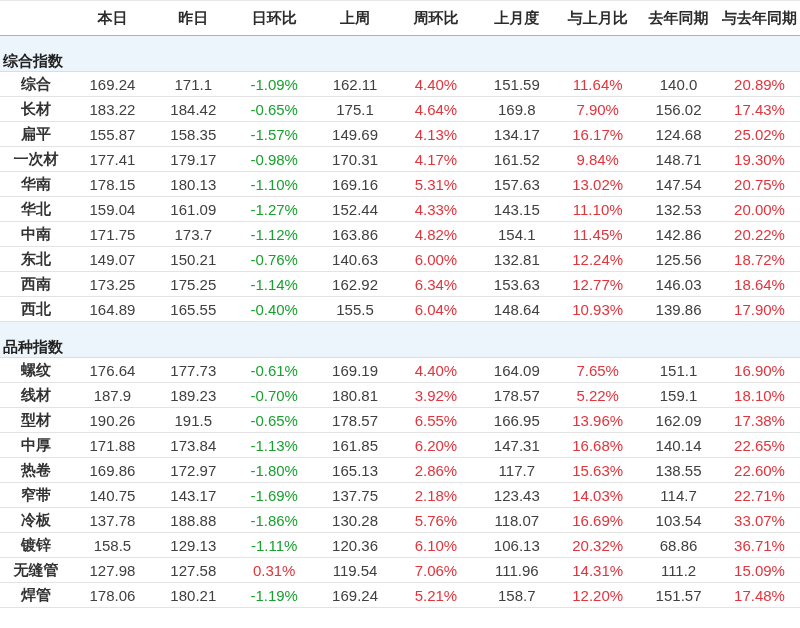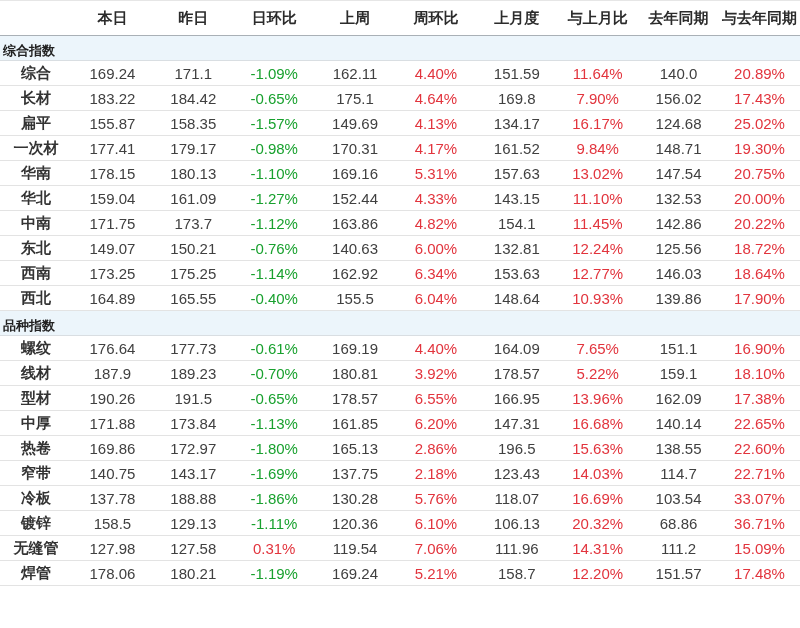--- a/index.html
+++ b/index.html
@@ -31,25 +31,25 @@
     color: var(--text-dark);
     text-align: center;
     background: #ffffff;
     border-top: 1px solid #e6e6e6;
     border-bottom: 1px solid var(--header-sep);
     padding: 0;
   }
   tr.section-row td {
     height: 25px;
     background: var(--section-bg);
-    font-size: 13px;
+    font-size: 15px;
     font-weight: bold;
     color: #222222;
     text-align: left;
-    padding: 6px 0 0 3px;
+    padding: 16px 0 0 3px;
     border-bottom: 1px solid #d9dee2;
   }
   tr.data-row td {
     height: 25px;
     font-size: 15px;
     color: var(--value-text);
     text-align: center;
     padding: 0;
     border-bottom: 1px solid var(--sep);
     white-space: nowrap;
@@ -269,21 +269,21 @@
         <td>140.14</td>
         <td class="pos">22.65%</td>
       </tr>
       <tr class="data-row">
         <td class="row-label">热卷</td>
         <td>169.86</td>
         <td>172.97</td>
         <td class="neg">-1.80%</td>
         <td>165.13</td>
         <td class="pos">2.86%</td>
-        <td>196.5</td>
+        <td>117.7</td>
         <td class="pos">15.63%</td>
         <td>138.55</td>
         <td class="pos">22.60%</td>
       </tr>
       <tr class="data-row">
         <td class="row-label">窄带</td>
         <td>140.75</td>
         <td>143.17</td>
         <td class="neg">-1.69%</td>
         <td>137.75</td>

